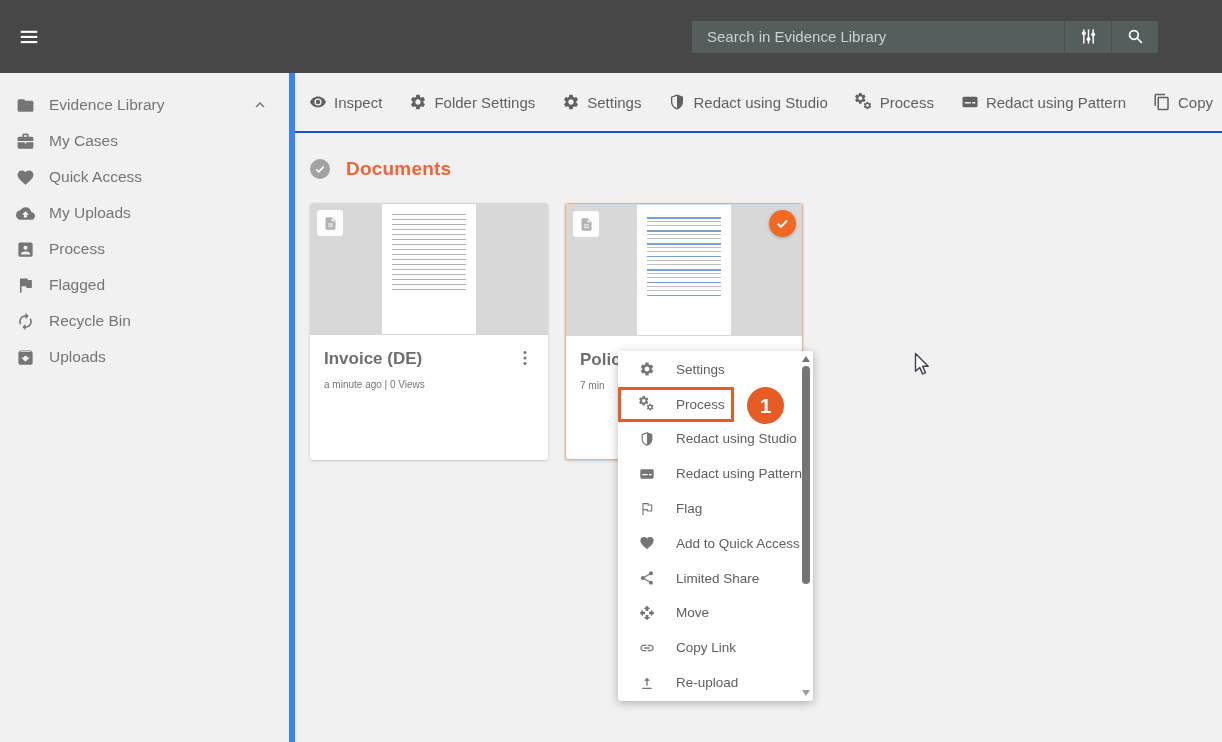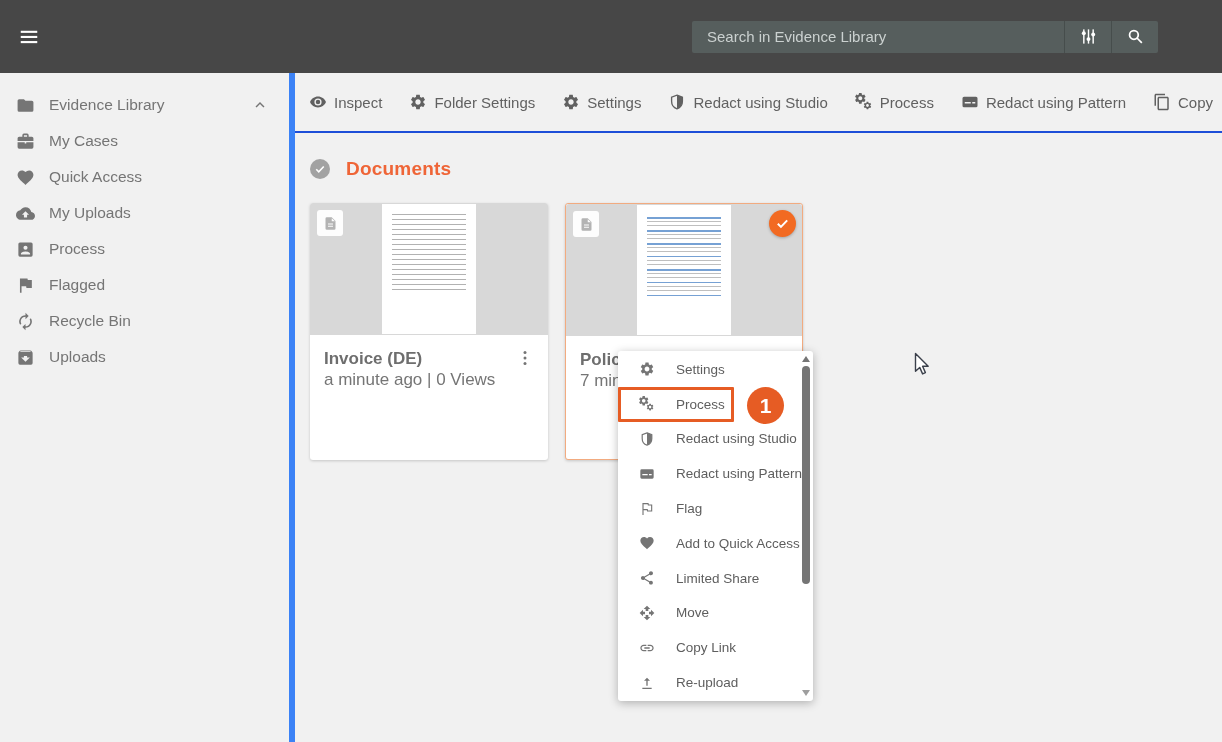--- a/index.html
+++ b/index.html
@@ -67,21 +67,21 @@
   .check-badge { position:absolute; right:6px; top:6px; width:27px; height:27px; border-radius:50%;
                  background:#f26a22; color:#fff; display:none; align-items:center; justify-content:center;
                  box-shadow:0 1px 3px rgba(0,0,0,0.25); }
   .card.selected .check-badge { display:flex; }
   .check-badge .icon { width:15px; height:15px; }
   .card-body { padding:13px 12px 0 14px; }
   .title-row { display:flex; align-items:center; }
   .card-title { flex:1; font-size:17px; font-weight:bold; color:#6e6e6e; }
   .kebab { width:22px; height:22px; color:#757575; background:none; border:none; cursor:pointer; padding:0; }
   .kebab .icon { width:20px; height:20px; }
-  .card-meta { margin-top:0; font-size:17px; color:#757575; white-space:nowrap; }
+  .card-meta { margin-top:9px; font-size:10px; color:#757575; white-space:nowrap; }
 
   
   .ctx-menu { position:absolute; left:618px; top:351px; width:195px; height:350px; background:#fff;
               border-radius:3px; box-shadow:0 2px 10px rgba(0,0,0,0.28); z-index:5; padding:1px 0; }
   .menu-item { height:34.8px; display:flex; align-items:center; padding-left:21px; gap:21px;
                color:#5e5e5e; font-size:13.5px; cursor:pointer; }
   .menu-item .icon { width:16px; height:16px; color:#757575; flex:none; }
   .ctx-scroll { position:absolute; right:2px; top:2px; bottom:2px; width:10px; }
   .scroll-up { position:absolute; top:3px; left:1px; width:0; height:0;
                border-left:4px solid transparent; border-right:4px solid transparent;

